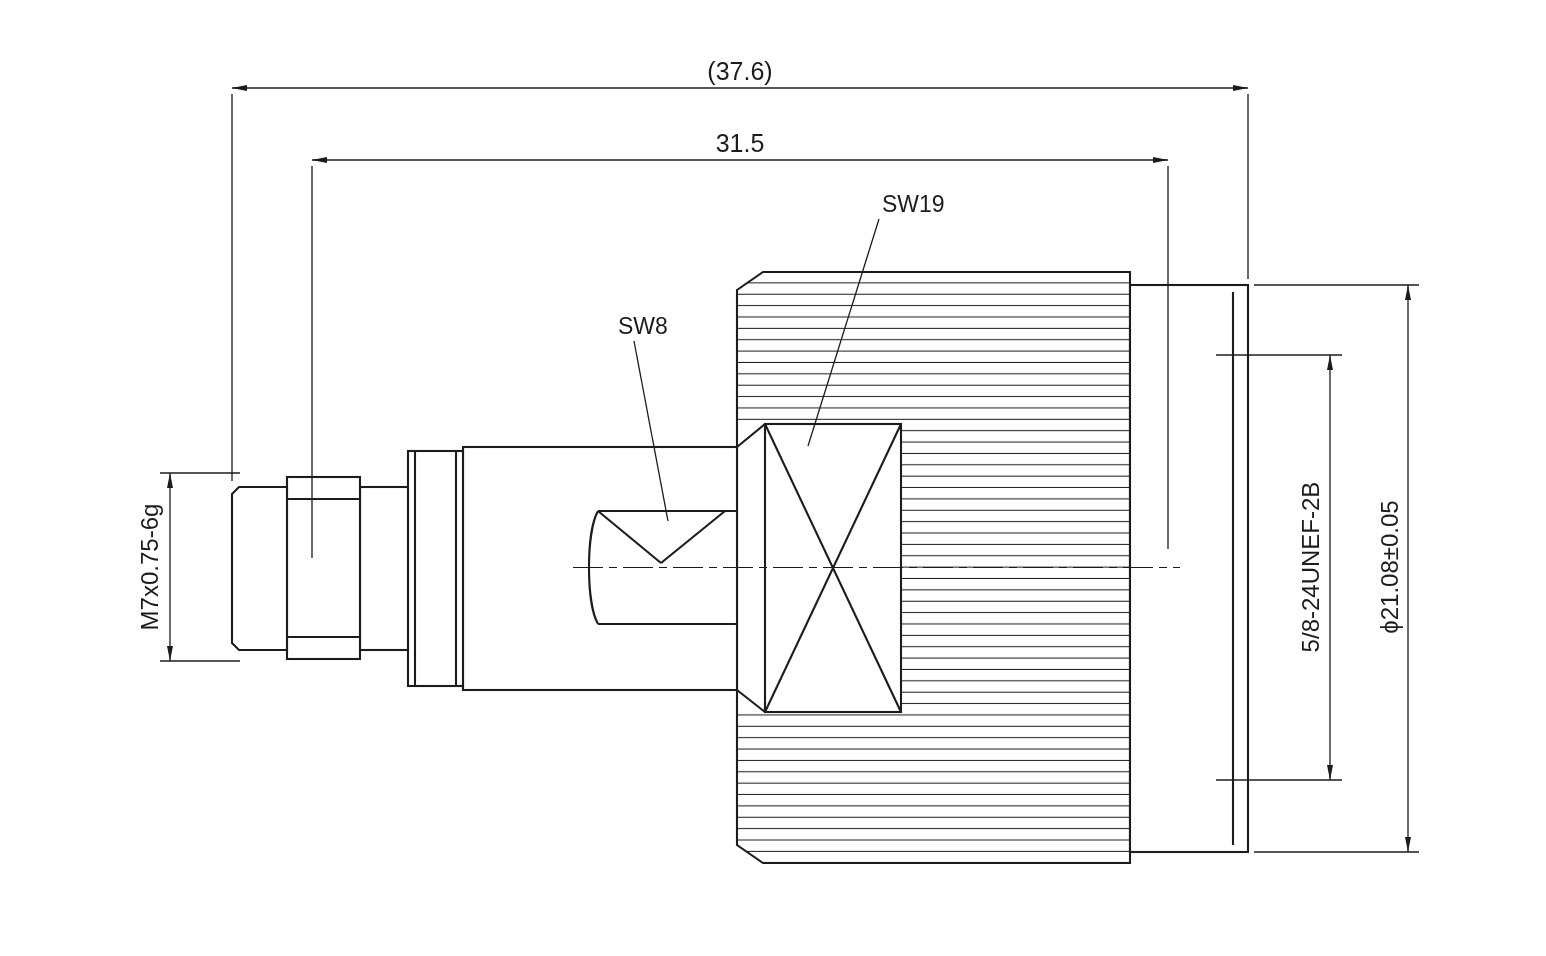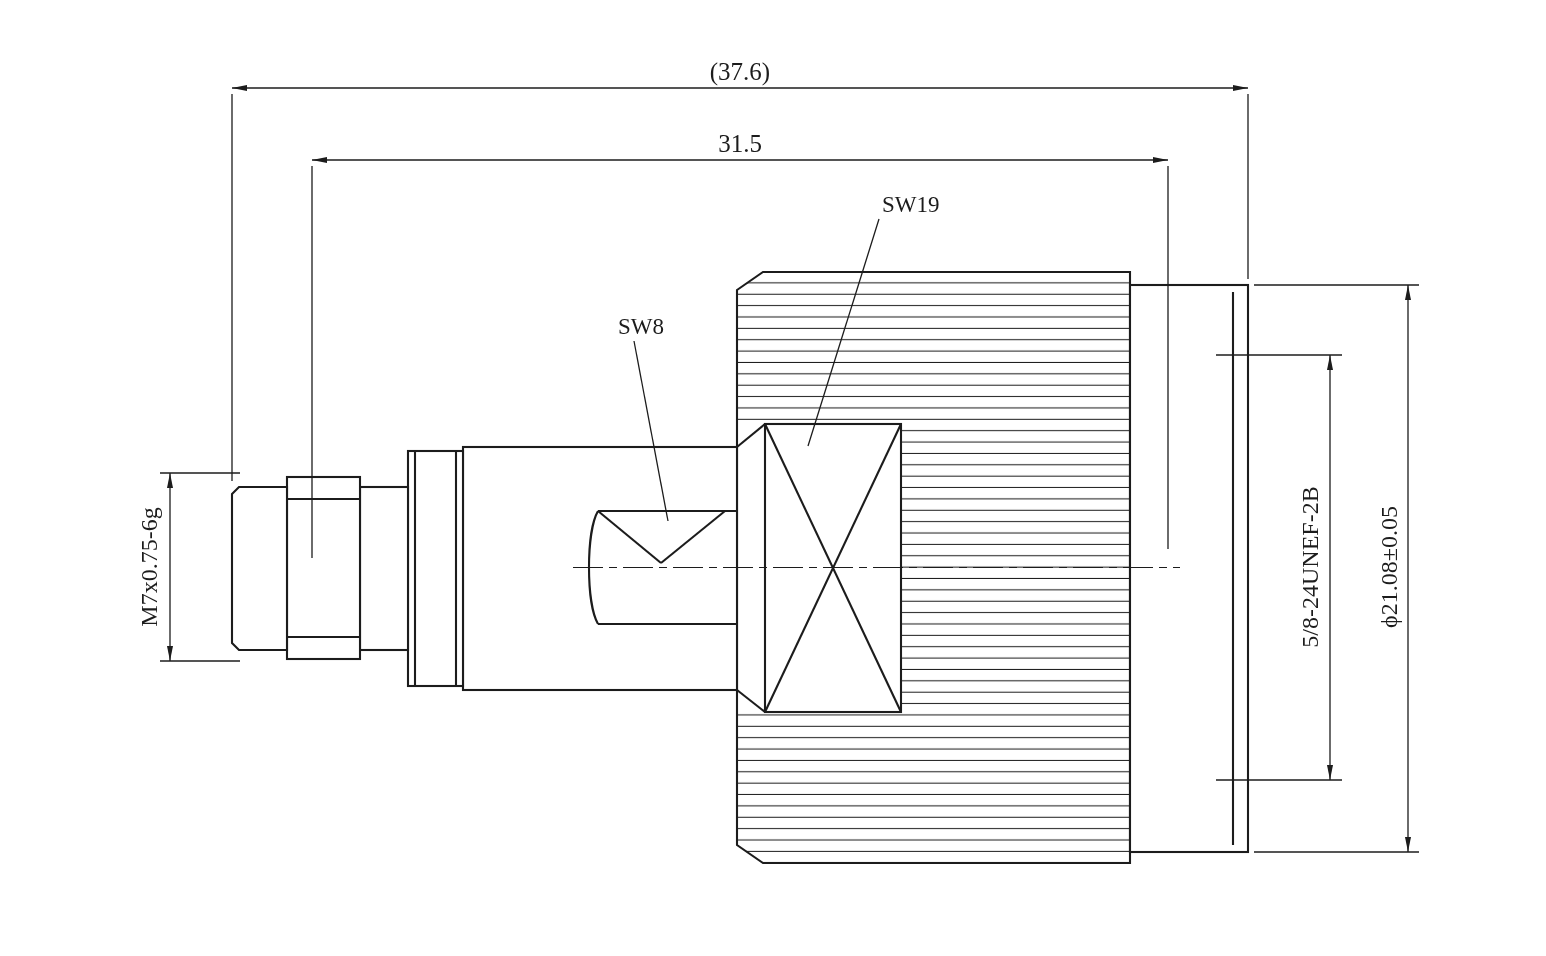--- a/index.html
+++ b/index.html
@@ -3,21 +3,21 @@
 <meta charset="utf-8">
 <style>
   :root { --line-color: #1c1c1c; }
   html, body { margin: 0; padding: 0; }
   body {
     width: 1546px; height: 956px;
     background: #ffffff;
     font-family: "Liberation Sans", "DejaVu Sans", sans-serif;
     overflow: hidden;
   }
-  .drawing-wrap { width: 1546px; height: 956px; font-family: Liberation Serif, serif; }
+  .drawing-wrap { width: 1546px; height: 956px; }
   svg { display: block; }
   .ln { stroke: var(--line-color); fill: none; stroke-width: 2.1; stroke-linecap: butt; stroke-linejoin: miter; }
   .ln-fill-white { fill: #ffffff; }
   .thin { stroke-width: 1.3; }
   .dim-text { fill: var(--line-color); font-size: 25px; }
   .label-text { fill: var(--line-color); font-size: 23px; }
   .rot-text { fill: var(--line-color); font-size: 24px; }
 </style>
 </head>
 <body style="background: rgb(255, 255, 255);">

